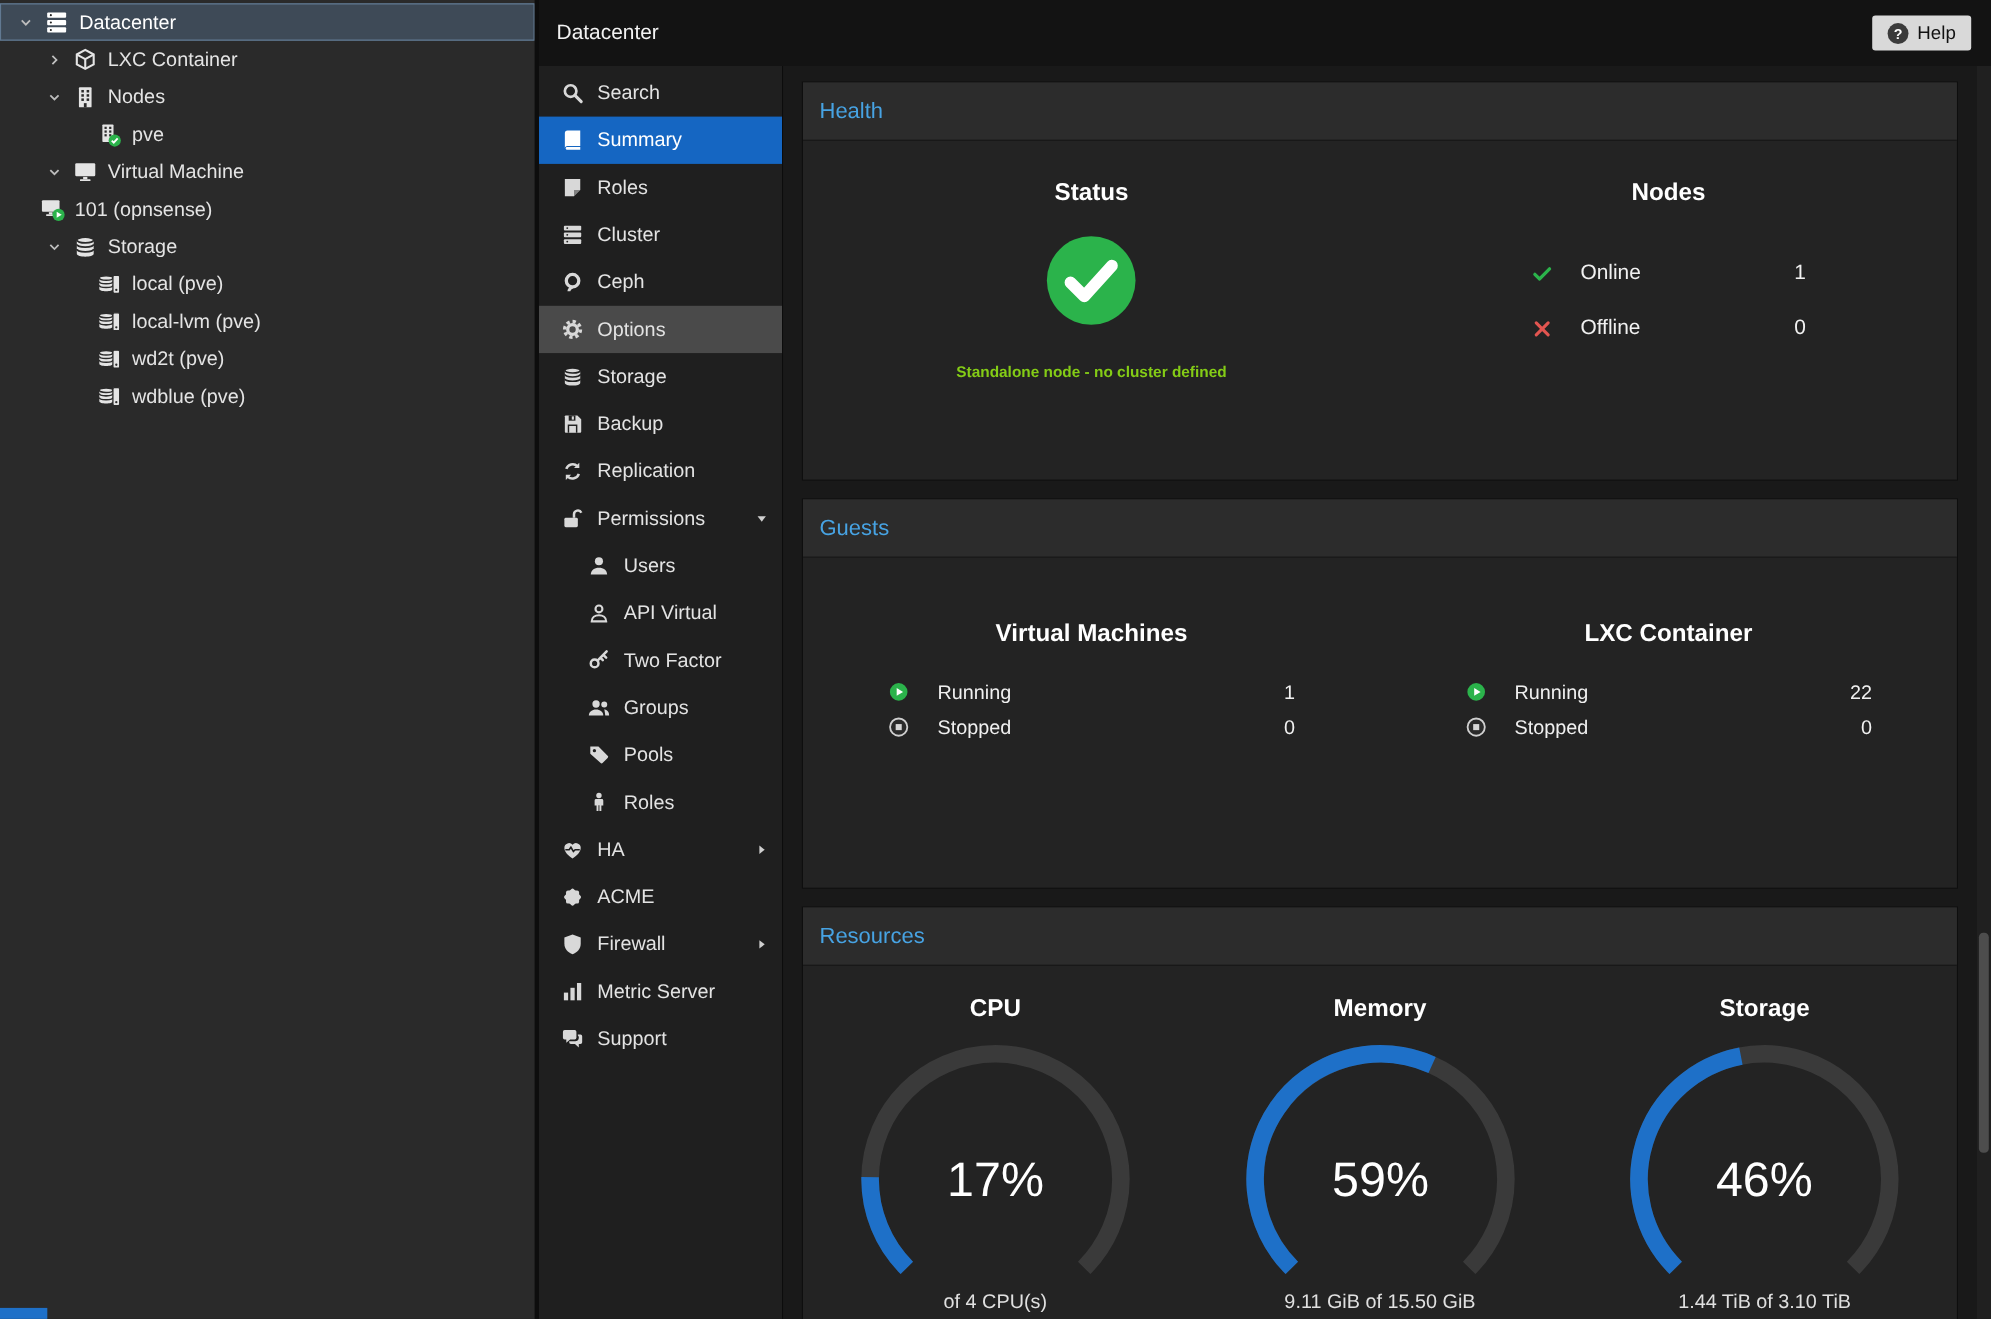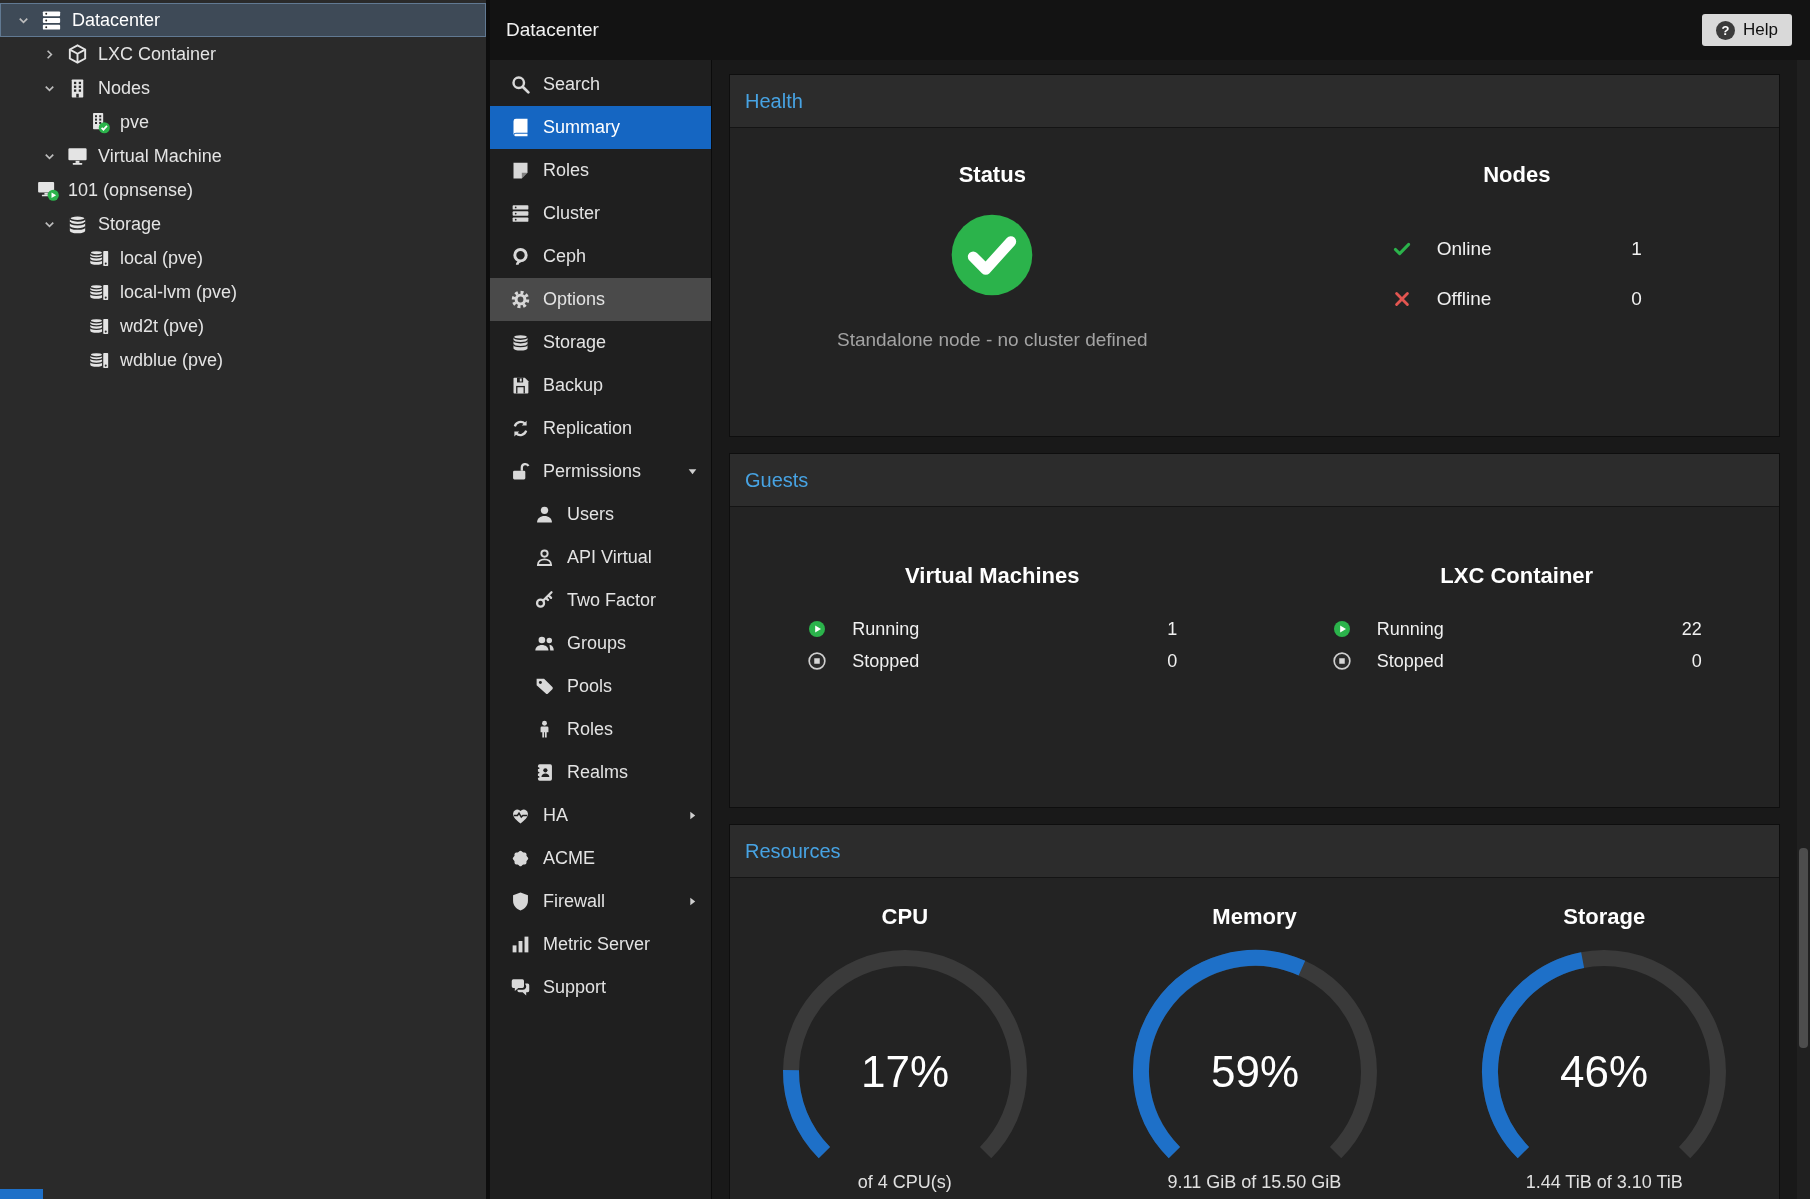--- a/index.html
+++ b/index.html
@@ -47,21 +47,21 @@
   .menu-arrow svg{width:13px;height:13px;display:block;}
 
   .content{flex:1;background:#191919;padding:14px 17px 0 17px;margin-right:13px;overflow:hidden;min-width:0;}
   .panel{background:#232323;border:1px solid #0e0e0e;margin-bottom:16px;}
   .panel-header{height:52px;display:flex;align-items:center;padding:0 15px;background:#2c2c2c;border-bottom:1px solid #141414;color:var(--hdr);font-size:20px;}
   .health-body{display:flex;height:308px;}
   .hcol{flex:1;text-align:center;}
   .hcol h3,.guest-col h3,.gauge-title{font-size:22px;font-weight:bold;color:#fff;margin:0;}
   .hcol h3{margin-top:34px;}
   .big-check{width:86px;height:86px;margin:24px auto 0;}
-  .status-msg{margin-top:27px;font-size:19px;color:#a3a3a3;}
+  .status-msg{margin-top:27px;font-size:14px;color:#84cc16;font-weight:bold;}
   .kv-rows{width:250px;margin:36px auto 0;}
   .kv-row{display:flex;align-items:center;height:50px;font-size:19px;color:#f0f0f0;gap:16px;}
   .state-icon{width:20px;height:20px;margin-right:9px;}
   .kv-value{margin-left:auto;}
 
   .guests-body{display:flex;height:300px;}
   .guest-col{flex:1;text-align:center;}
   .guest-col h3{margin-top:56px;}
   .guests-rows{width:370px;margin:24px auto 0;}
   .guests-rows .kv-row{height:32px;font-size:18px;}
@@ -467,36 +467,20 @@
 
   </div>
   <div class="menu-item   indent">
     <span class="icon mi-icon">
               <svg viewBox="0 0 24 24" fill="currentColor">
                 <circle cx="12" cy="4.8" r="2.8"></circle>
                 <path d="M9 8.5h6a1.5 1.5 0 0 1 1.5 1.5v5.1h-2V21h-2v-6h-1v6h-2v-5.9H7.5V10A1.5 1.5 0 0 1 9 8.5z"></path>
               </svg>
             </span>
     <span>Roles</span>
-
-  </div>
-  <div class="menu-item   indent">
-    <span class="icon mi-icon">
-              <svg viewBox="0 0 24 24">
-                <rect x="4.5" y="2.5" width="16" height="19" rx="2" fill="currentColor"></rect>
-                <g fill="#1f1f1f">
-                  <rect x="2.8" y="6" width="3.4" height="2" rx="1"></rect>
-                  <rect x="2.8" y="11" width="3.4" height="2" rx="1"></rect>
-                  <rect x="2.8" y="16" width="3.4" height="2" rx="1"></rect>
-                  <circle cx="13" cy="9.5" r="2.4"></circle>
-                  <path d="M8.5 17c0-2.5 2-4 4.5-4s4.5 1.5 4.5 4z"></path>
-                </g>
-              </svg>
-            </span>
-    <span>Realms</span>
 
   </div>
   <div class="menu-item   ">
     <span class="icon mi-icon">
               <svg viewBox="0 0 24 24">
                 <path fill="currentColor" d="M12 21C7 17.5 3.5 14 3.5 9.8A4.8 4.8 0 0 1 12 6.9a4.8 4.8 0 0 1 8.5 2.9C20.5 14 17 17.5 12 21z"></path>
                 <path d="M4.5 12h4l1.8-2.6 2.6 4.4 1.8-1.8h4.8" stroke="#1f1f1f" stroke-width="1.7" fill="none"></path>
               </svg>
             </span>
     <span>HA</span>

